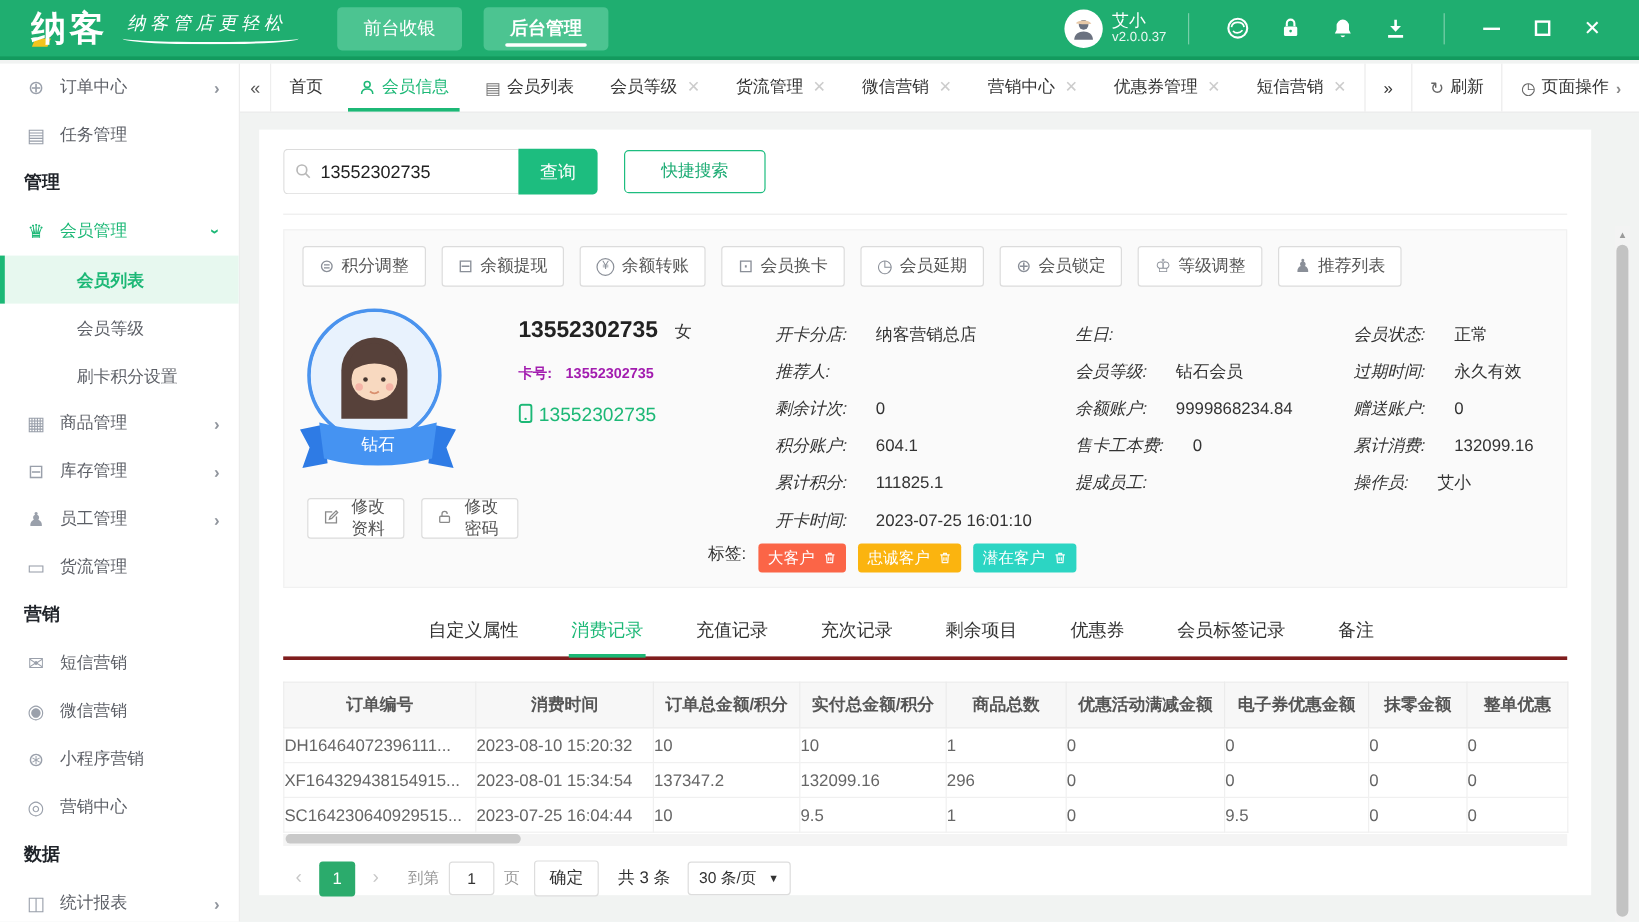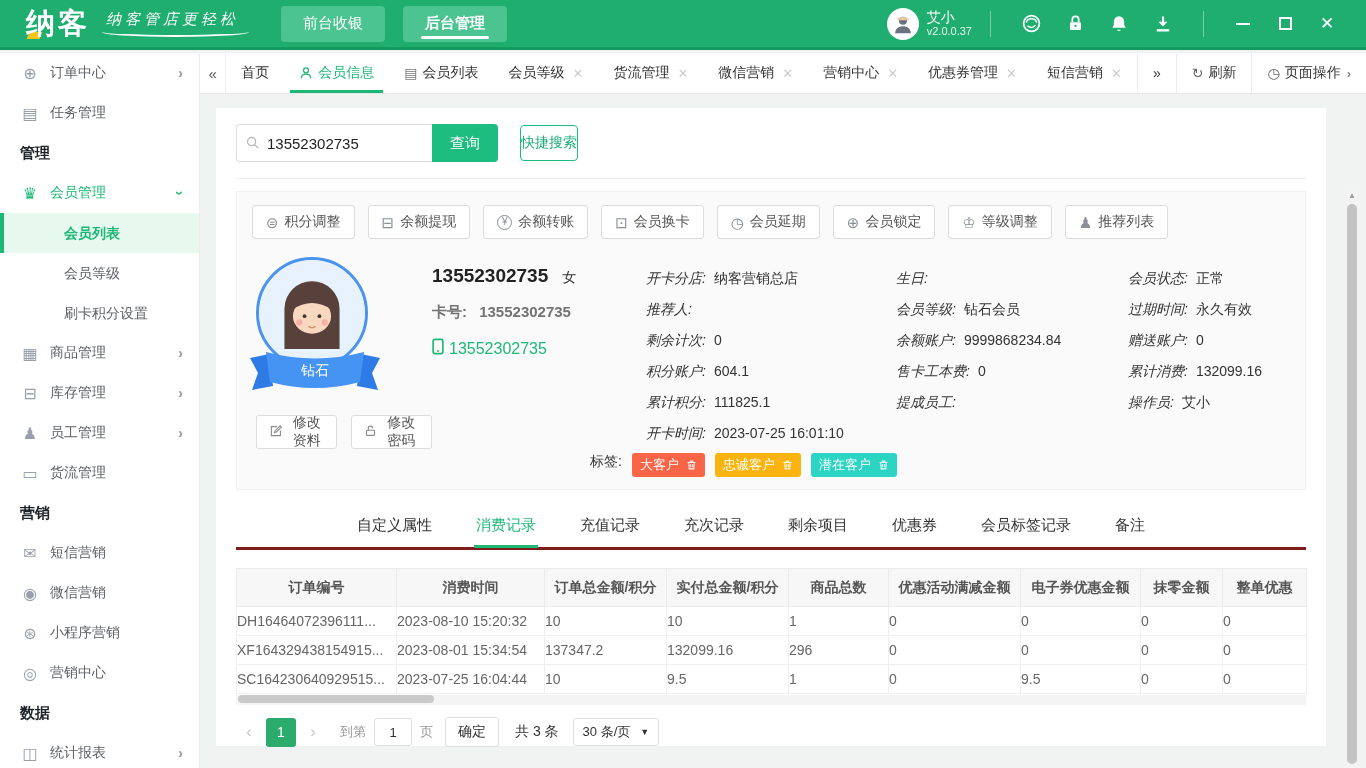--- a/index.html
+++ b/index.html
@@ -71,21 +71,21 @@
   .card { position:absolute; left:16px; top:14px; right:40px; bottom:22px; background:#fff; padding:16px 20px; }
 
   .search-row { display:flex; align-items:center; }
   .search-wrap { display:flex; position:relative; }
   .search-ic { position:absolute; left:9px; top:11px; }
   .search-input { width:196px; height:38px; border:1px solid #dcdcdc; border-right:none;
     border-radius:4px 0 0 4px; padding:0 8px 0 30px; font-size:15px; color:#222; outline:none;
     font-family:inherit; }
   .btn-query { width:66px; height:38px; background:#1dbd7f; border:none; border-radius:0 4px 4px 0;
     color:#fff; font-size:15px; cursor:pointer; font-family:inherit; }
-  .btn-quick { margin-left:22px; height:36px; padding:0 0; background:#fff; border:1px solid #1dbd7f;
+  .btn-quick { margin-left:22px; height:36px; padding:0 30px; background:#fff; border:1px solid #1dbd7f;
     border-radius:4px; color:#1bab73; font-size:14px; cursor:pointer; font-family:inherit; }
   .divider { margin-top:16px; border-top:1px solid #ededed; }
 
   
   .panel { margin-top:12px; background:#fafafa; border:1px solid #f1f1f1; padding:13px 15px 12px; }
   .actions { display:flex; gap:13px; }
   .abtn { height:34px; padding:0 13px; background:#fff; border:1px solid #dcdcdc; border-radius:3px;
     display:flex; align-items:center; font-size:14px; color:#555; cursor:pointer; font-family:inherit; }
   .a-ic { margin-right:6px; color:#8a8f98; font-size:15px; line-height:1; }
   .a-ic.circled { width:15px; height:15px; border:1px solid #8a8f98; border-radius:50%;
@@ -96,30 +96,30 @@
   .avatar-wrap { position:relative; width:118px; height:136px; }
   .avatar-ring { width:112px; height:112px; border-radius:50%; border:3px solid #4a93ee; overflow:hidden; background:#e8f2fd; }
   .ribbon { position:absolute; left:-7px; bottom:0; width:132px; height:44px; }
   .profile-btns { display:flex; gap:14px; margin-top:22px; }
   .pbtn { height:34px; padding:0 12px; background:#fff; border:1px solid #dcdcdc; border-radius:3px;
     display:flex; align-items:center; gap:6px; font-size:14px; color:#555; cursor:pointer; font-family:inherit; }
 
   .name-col { width:200px; flex:none; padding-top:8px; }
   .mname { font-size:19px; font-weight:bold; color:#222; }
   .mgender { font-size:14px; font-weight:normal; color:#333; margin-left:14px; }
-  .mcard-line { margin-top:16px; font-size:15px; color:#737373; font-weight:bold; }
+  .mcard-line { margin-top:16px; font-size:12px; color:#a21caf; font-weight:bold; }
   .mcard-line .lab { font-weight:bold; }
   .mphone { margin-top:16px; display:flex; align-items:center; gap:5px; color:#1cb876; font-size:16px; }
 
   .vsep { width:1px; background:#ebebeb; margin:4px 14px 4px 0; }
 
   .dcols { display:flex; flex:1; padding-top:6px; }
   .dcol { line-height:31px; font-size:14px; color:#333; }
   .dcol1 { width:250px; } .dcol2 { width:232px; } .dcol3 { width:250px; }
-  .dlab { color:#333;font-style:italic; } .dval { margin-left:8px; color:#333; }
+  .dlab { color:#333;font-style:italic; } .dval { margin-left:24px; color:#333; }
 
   .tags-row { margin-left:338px; margin-top:4px; display:flex; align-items:flex-start; font-size:14px; color:#333; }
   .tag { margin-left:10px; height:24px; padding:0 8px; border-radius:3px; color:#fff; font-size:13px;
     display:flex; align-items:center; gap:7px; cursor:default; }
   .tag .trash { display:flex; align-items:center; opacity:.95; cursor:pointer; }
 
   
   .dtabs { margin-top:14px; border-bottom:3px solid #7f1d1d; display:flex;justify-content:center; }
   .dtab { padding:12px 2px; margin-right:40px; font-size:15px; color:#333; position:relative; cursor:pointer; }
   .dtab.active { color:#1cb876; }

